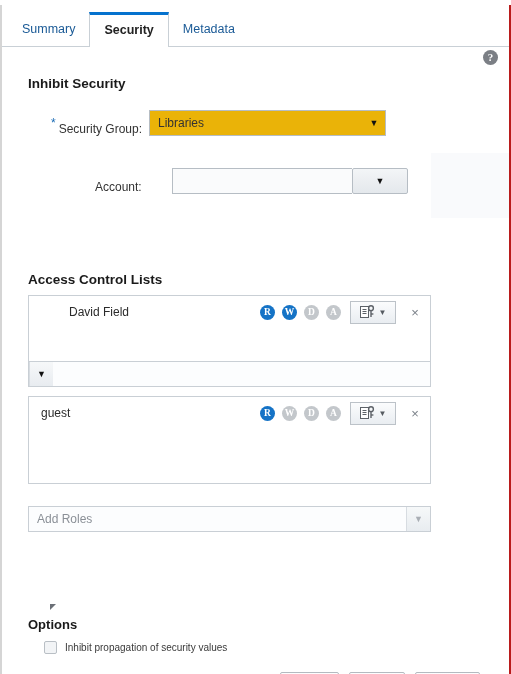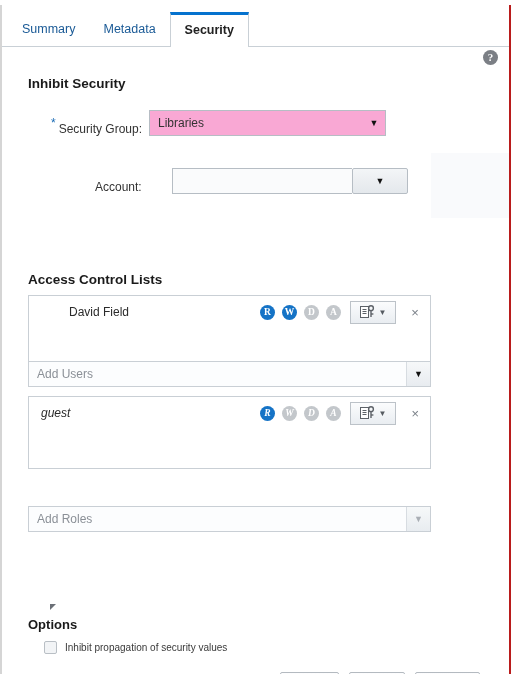--- a/index.html
+++ b/index.html
@@ -107,21 +107,21 @@
     margin-top: 12px;
   }
   .req-star {
     color: #1a6bb5;
     font-size: 12px;
     margin-right: 3px;
   }
 
   .sel-box {
     border: 1px solid #b6bdc4;
-    background: #f9a8d4;
+    background: #eab308;
     height: 26px;
     display: flex;
     align-items: center;
     font-size: 12px;
     color: #333333;
     cursor: pointer;
   }
   .sel-box .txt { padding-left: 8px; flex: 1; overflow: hidden; white-space: nowrap; }
   .sel-box .arr {
     width: 22px; text-align: center;
@@ -307,25 +307,25 @@
 </style>
 </head>
 <body>
 
 <div id="page">
 
   <div id="tabstrip">
     <div class="tab">
       <span>Summary</span>
     </div>
+    <div class="tab active">
+      <span>Security</span>
+    </div>
     <div class="tab">
       <span>Metadata</span>
-    </div>
-    <div class="tab active">
-      <span>Security</span>
     </div>
   </div>
 
   <div id="helpicon">?</div>
 
   <div id="ghost"></div>
 
   <div id="content">
 
     <div class="sect-title" id="gs-title">Inhibit Security</div>
@@ -374,25 +374,24 @@
             <line x1="11" y1="5.4" x2="11" y2="12" stroke="#5d6268" stroke-width="1.4"></line>
             <line x1="11" y1="9" x2="13.4" y2="9" stroke="#5d6268" stroke-width="1.4"></line>
           </svg>
           <span class="karr">▼</span>
         </span>
         <span class="closex">×</span>
       </div>
     </div>
 
     <div class="addfield" style="top:313px;">
-      <span class="ph">Add Users</span>
       <span class="arr">▼</span>
     </div>
 
-    <div class="acl-box" style="top:348px; height:73px;font-style:italic;">
+    <div class="acl-box" style="top:348px; height:88px;">
       <div class="acl-row">
         <span class="acl-name">guest</span>
         <span class="perms">
           <span class="perm on">R</span>
           <span class="perm off">W</span>
           <span class="perm off">D</span>
           <span class="perm off">A</span>
         </span>
         <span class="keybtn">
           <svg width="15" height="14" viewBox="0 0 15 14">

